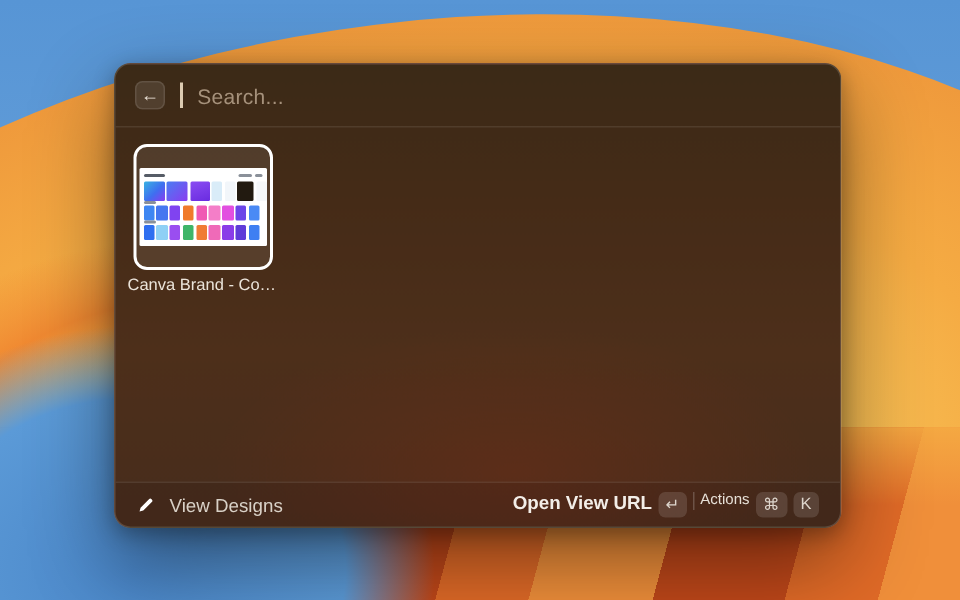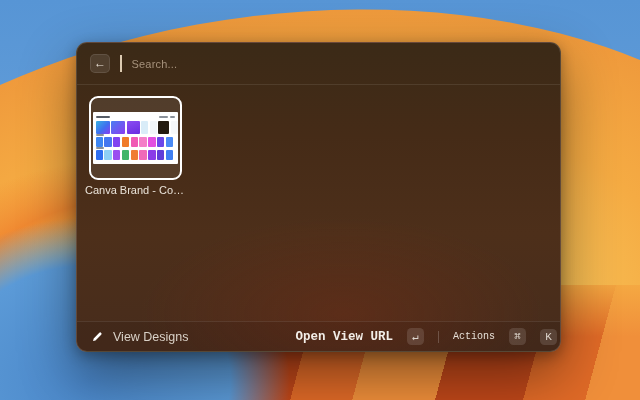--- a/index.html
+++ b/index.html
@@ -31,44 +31,44 @@
            radial-gradient(60% 45% at 55% 88%, rgba(140,45,18,0.28), rgba(0,0,0,0) 70%),
            linear-gradient(180deg,#3b2a17 0%,#452b17 30%,#4d2f1a 62%,#472c1c 100%);
          display:flex; flex-direction:column; }
 
   .searchbar { height:42px; flex:0 0 42px; display:flex; align-items:center;
          padding:0 13px; gap:10px; border-bottom:1px solid rgba(255,255,255,0.09); }
   .back-btn { width:20px; height:19px; border-radius:5px; flex:0 0 auto;
          background:rgba(255,255,255,0.10); border:1px solid rgba(255,255,255,0.10);
          color:#ece3d8; font-size:12px; line-height:17px; text-align:center; cursor:pointer; }
   .caret { width:1.5px; height:17px; background:#dcCBB2; background:#dccbb2; }
-  .search-placeholder { font-size:11px; color:#a5917b; letter-spacing:0.2px; }
+  .search-placeholder { font-size:14px; color:#a5917b; letter-spacing:0.2px; }
 
   .content { flex:1 1 auto; padding:11px 8px; display:flex; align-items:flex-start; }
   .grid-item { display:flex; flex-direction:column; align-items:center; cursor:pointer; }
   .card { width:93px; height:84px; border:2px solid #ffffff; border-radius:9px;
          background:rgba(255,255,255,0.085); display:flex; align-items:center; justify-content:center; }
   .thumb-img { width:85px; height:52px; background:#ffffff; border-radius:1px;
          padding:3px; display:flex; flex-direction:column; }
   .t-head { height:4px; display:flex; justify-content:space-between; align-items:center; margin-bottom:1.5px; }
   .t-bar { height:1.5px; border-radius:1px; background:#8a9099; }
   .t-bar.dark { background:#565c66; }
   .t-row { display:flex; gap:1.5px; align-items:flex-start; }
   .t-label-row { height:3px; display:flex; align-items:center; }
   .item-label { margin-top:4px; max-width:100px; font-size:11px; color:#ebe4da;
          white-space:nowrap; overflow:hidden; text-overflow:ellipsis; }
 
   .footer { height:30px; flex:0 0 30px; display:flex; align-items:center; justify-content:space-between;
-         padding:0 3px 0 11px; border-top:1px solid rgba(255,255,255,0.09);
+         padding:0 14px 0 11px; border-top:1px solid rgba(255,255,255,0.09);
          background:rgba(0,0,0,0.07); }
   .footer-left { display:flex; align-items:center; gap:8px; }
   .app-icon { width:17px; height:17px; border-radius:4.5px; display:flex; align-items:center;
          justify-content:center; }
   .footer-left-label { font-size:12.5px; color:#d9d1c7; }
-  .footer-right { display:flex; align-items:center; gap:14px;font-family:Liberation Mono, monospace; }
+  .footer-right { display:flex; gap:4px; }
   .primary-label { font-size:12.5px; font-weight:700; color:#f3eee8; }
   .key-badge { background:rgba(255,255,255,0.13); border-radius:4.5px; padding:2px 5px;
          font-size:11px; color:#ddd5cc; min-width:17px; text-align:center; cursor:pointer; }
   .footer-sep { width:1px; height:12px; background:rgba(255,255,255,0.20); }
   .actions-label { font-size:10px; color:#e6dfd6; cursor:pointer; }
 </style>
 </head>
 <body>
 
 <div class="stage">

